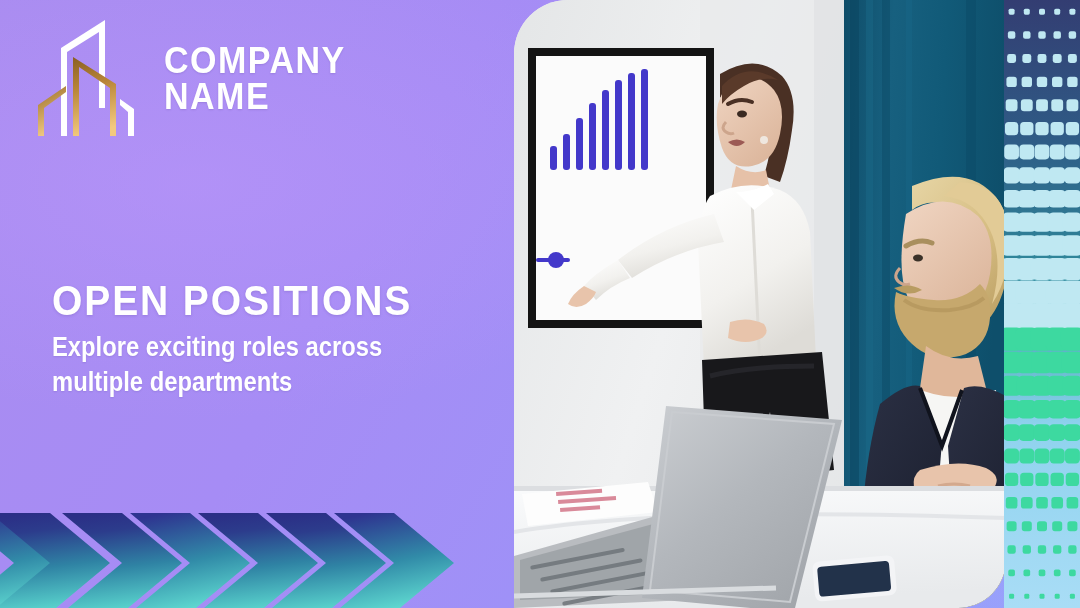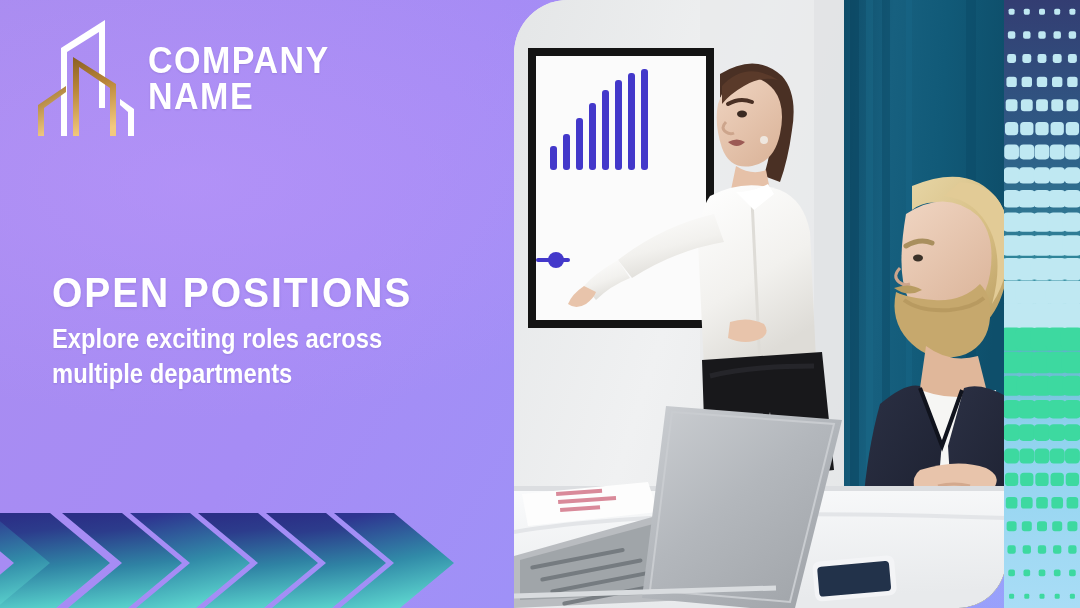--- a/index.html
+++ b/index.html
@@ -23,40 +23,40 @@
       radial-gradient(ellipse 60% 70% at 95% 85%, rgba(150,165,252,0.45) 0%, rgba(150,165,252,0) 70%);
     pointer-events: none;
   }
 
   
   .brand {
     position: absolute;
     left: 20px; top: 12px;
     display: flex;
     align-items: center;
-    gap: 4px;
+    gap: 20px;
   }
   .brand-mark { width: 124px; height: 134px; display: block; }
   .brand-text {
     color: #ffffff;
     font-weight: 700;
     font-size: 37px;
     line-height: 0.98;
     letter-spacing: 1.6px;
     text-transform: uppercase;
     transform: scaleX(0.92);
     transform-origin: left center;
     white-space: pre-line;
     text-shadow: 0 1px 2px rgba(70,50,130,0.18);
   }
 
   
   .headline-block {
     position: absolute;
-    left: 52px; top: 272px;
+    left: 52px; top: 280px;
     width: 452px;
   }
   .headline {
     color: #ffffff;
     font-size: 42px;
     font-weight: 700;
     letter-spacing: 2.0px;
     line-height: 1.0;
     margin: 0 0 8px 0;
     transform: scaleX(0.93);

